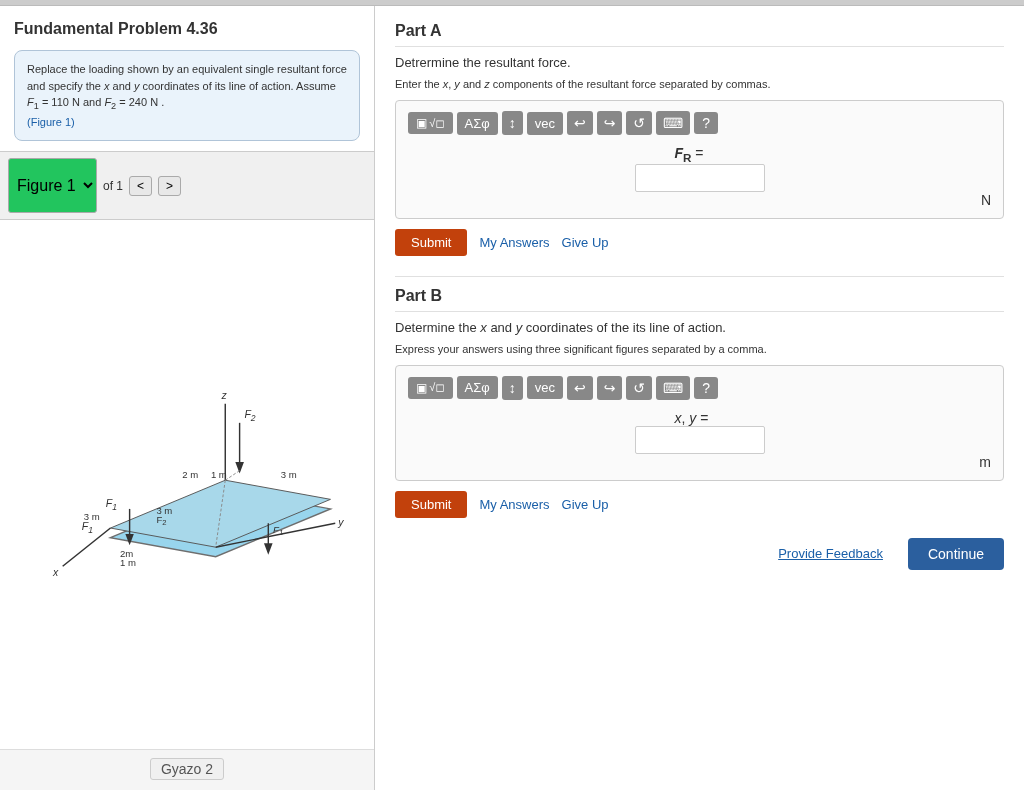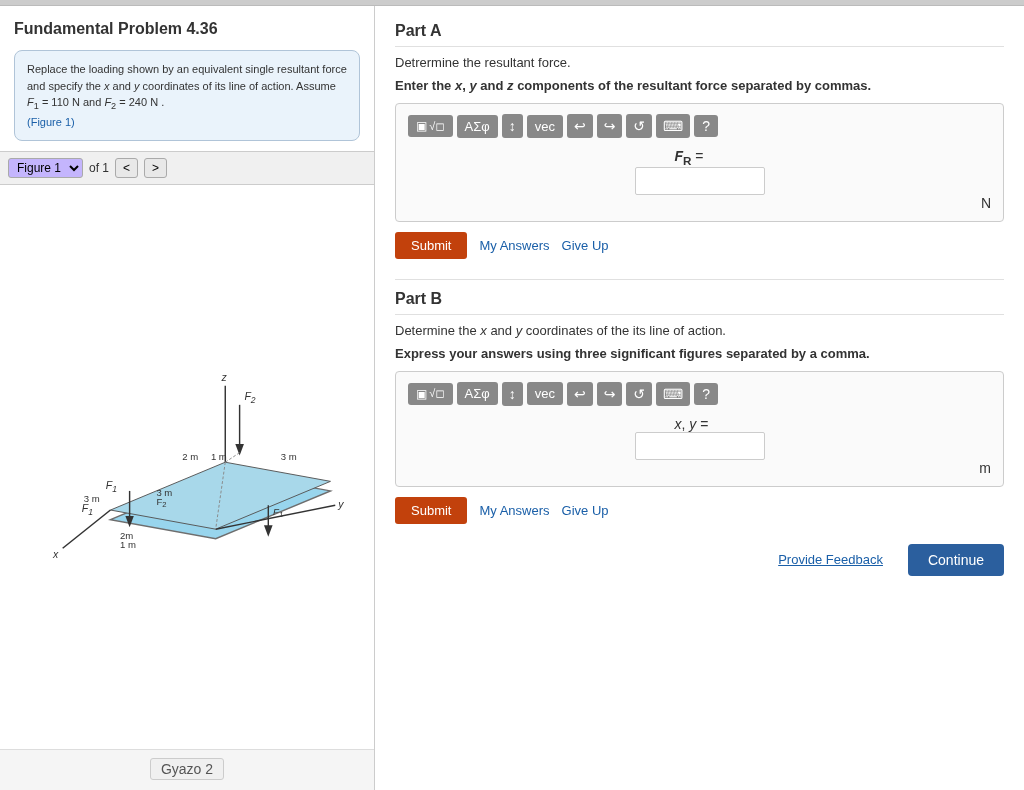--- a/index.html
+++ b/index.html
@@ -7,31 +7,31 @@
     .top-bar { height: 6px; background: #ccc; border-bottom: 1px solid #bbb; }
     .main-layout { display: flex; flex: 1; overflow: hidden; justify-content: space-between; }
 
     
     .left-panel { width: 375px; border-right: 1px solid #ccc; display: flex; flex-direction: column; padding: 0; }
     .left-top { padding: 14px 14px 10px 14px; flex: 0 0 auto; }
     .problem-title { font-size: 16px; font-weight: bold; margin-bottom: 12px; }
     .problem-description { border: 1px solid #b0c4d8; background: #eaf3fb; padding: 10px 12px; font-size: 11px; line-height: 1.5; border-radius: 8px; }
     .problem-description a { color: #1a5fa8; text-decoration: none; }
     .figure-controls { display: flex; align-items: center; padding: 6px 8px; border-top: 1px solid #ccc; border-bottom: 1px solid #ccc; background: #f0f0f0; font-size: 12px; gap: 6px; }
-    .figure-select { font-size: 12px; padding: 1px 4px; border: 1px solid #aaa; border-radius: 3px; background: #c4b5fd; }
+    .figure-select { font-size: 16px; padding: 17px 4px; border: 1px solid #aaa; border-radius: 3px; background: #22c55e; }
     .figure-nav-btn { padding: 2px 7px; font-size: 12px; border: 1px solid #aaa; background: #e8e8e8; border-radius: 3px; cursor: pointer; }
     .figure-image-area { flex: 1; background: #fff; display: flex; align-items: center; justify-content: center; position: relative; overflow: hidden; }
     .gyazo-label { font-size: 14px; color: #555; background: #f0f0f0; border: 1px solid #ccc; padding: 2px 10px; border-radius: 3px; margin: 4px auto; display: inline-block; }
 
     
     .right-panel { flex: 1; padding: 16px 20px; overflow-y: auto; }
     .part-section { margin-bottom: 20px; }
     .part-title { font-size: 16px; font-weight: bold; margin-bottom: 8px; border-bottom: 1px solid #e0e0e0; padding-bottom: 6px; }
     .part-instruction { font-size: 13px; margin-bottom: 8px; color: #333; }
-    .part-bold-instruction { font-size: 13px; font-weight: bold; margin-bottom: 10px; color: #333; }
+    .part-bold-instruction { font-size: 11px; font-weight: normal; margin-bottom: 10px; color: #333; }
     .answer-box { border: 1px solid #ccc; border-radius: 4px; padding: 10px 12px; background: #fafafa; margin-bottom: 10px; }
     .toolbar { display: flex; align-items: center; gap: 4px; margin-bottom: 10px; }
     .tb-btn { padding: 4px 8px; font-size: 13px; background: #888; color: #fff; border: none; border-radius: 3px; cursor: pointer; display: flex; align-items: center; gap: 2px; }
     .tb-btn span { font-size: 12px; }
     .tb-icon-btn { padding: 4px 7px; font-size: 14px; background: #888; color: #fff; border: none; border-radius: 3px; cursor: pointer; }
     .tb-question { padding: 3px 8px; font-size: 14px; background: #888; color: #fff; border: none; border-radius: 3px; cursor: pointer; }
     .input-row { display: flex; align-items: center; gap: 0; flex-direction: column; }
     .input-label { font-size: 14px; min-width: 50px; }
     .answer-input { border: 1px solid #ccc; border-radius: 2px; padding: 4px 6px; font-size: 13px; width: 130px; height: 28px; }
     .unit-label { font-size: 14px; margin-left: auto; }

